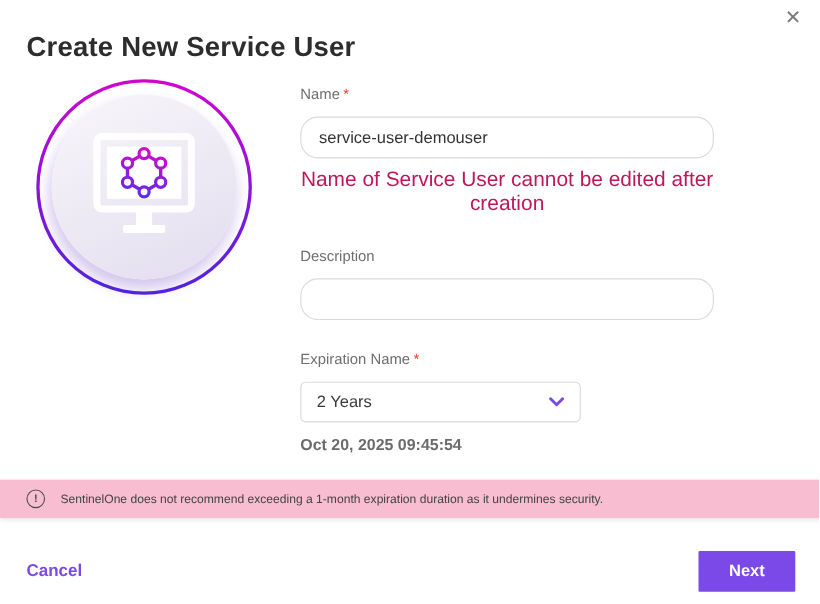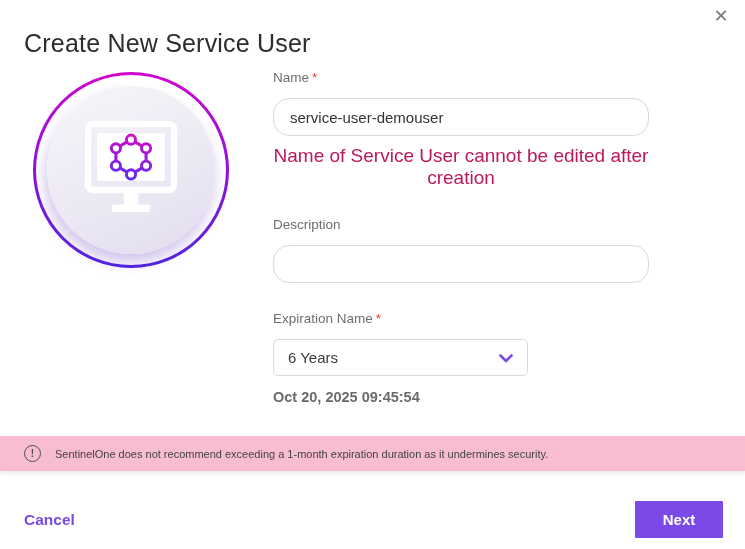--- a/index.html
+++ b/index.html
@@ -9,21 +9,21 @@
     height: 549px;
     background: #ffffff;
     font-family: "Liberation Sans", sans-serif;
     overflow: hidden;
   }
   .modal-title {
     position: absolute;
     left: 24px;
     top: 12px;
     font-size: 25px;
-    font-weight: 400;
+    font-weight: 700;
     color: #2d2d2d;
     letter-spacing: 0.2px;
   }
   .close-btn {
     position: absolute;
     top: 2px;
     right: 10px;
     width: 28px;
     height: 28px;
     background: none;
@@ -67,21 +67,21 @@
     justify-content: center;
   }
   
   .form-col {
     position: absolute;
     left: 273px;
     top: 70px;
     width: 376px;
   }
   .group { margin-top: 28px; }
-  .group:first-child { margin-top: 0; }
+  .group:first-child { margin-top: 8px; }
   .field-label {
     display: block;
     font-size: 13.5px;
     color: #6e6e6e;
     margin-bottom: 13px;
   }
   .req { color: #e8412e; margin-left: 3px; }
   .text-input {
     width: 100%;
     height: 38px;
@@ -239,21 +239,21 @@
         <span>Description</span>
       </label>
       <input class="text-input" type="text" value="" style="">
     </div>
 
     <div class="group">
       <label class="field-label">
         <span>Expiration Name</span><span class="req">*</span>
       </label>
       <div class="select-box">
-        <span>6 Years</span>
+        <span>2 Years</span>
         <span>
           <svg width="14" height="9" viewBox="0 0 14 9" aria-hidden="true">
             <path d="M1.5 1.5 L7 7 L12.5 1.5" fill="none" stroke="#7a49e8" stroke-width="2.6" stroke-linecap="round" stroke-linejoin="round"></path>
           </svg>
         </span>
       </div>
       <div class="expiry-date">Oct 20, 2025 09:45:54</div>
     </div>
 
   </div>

